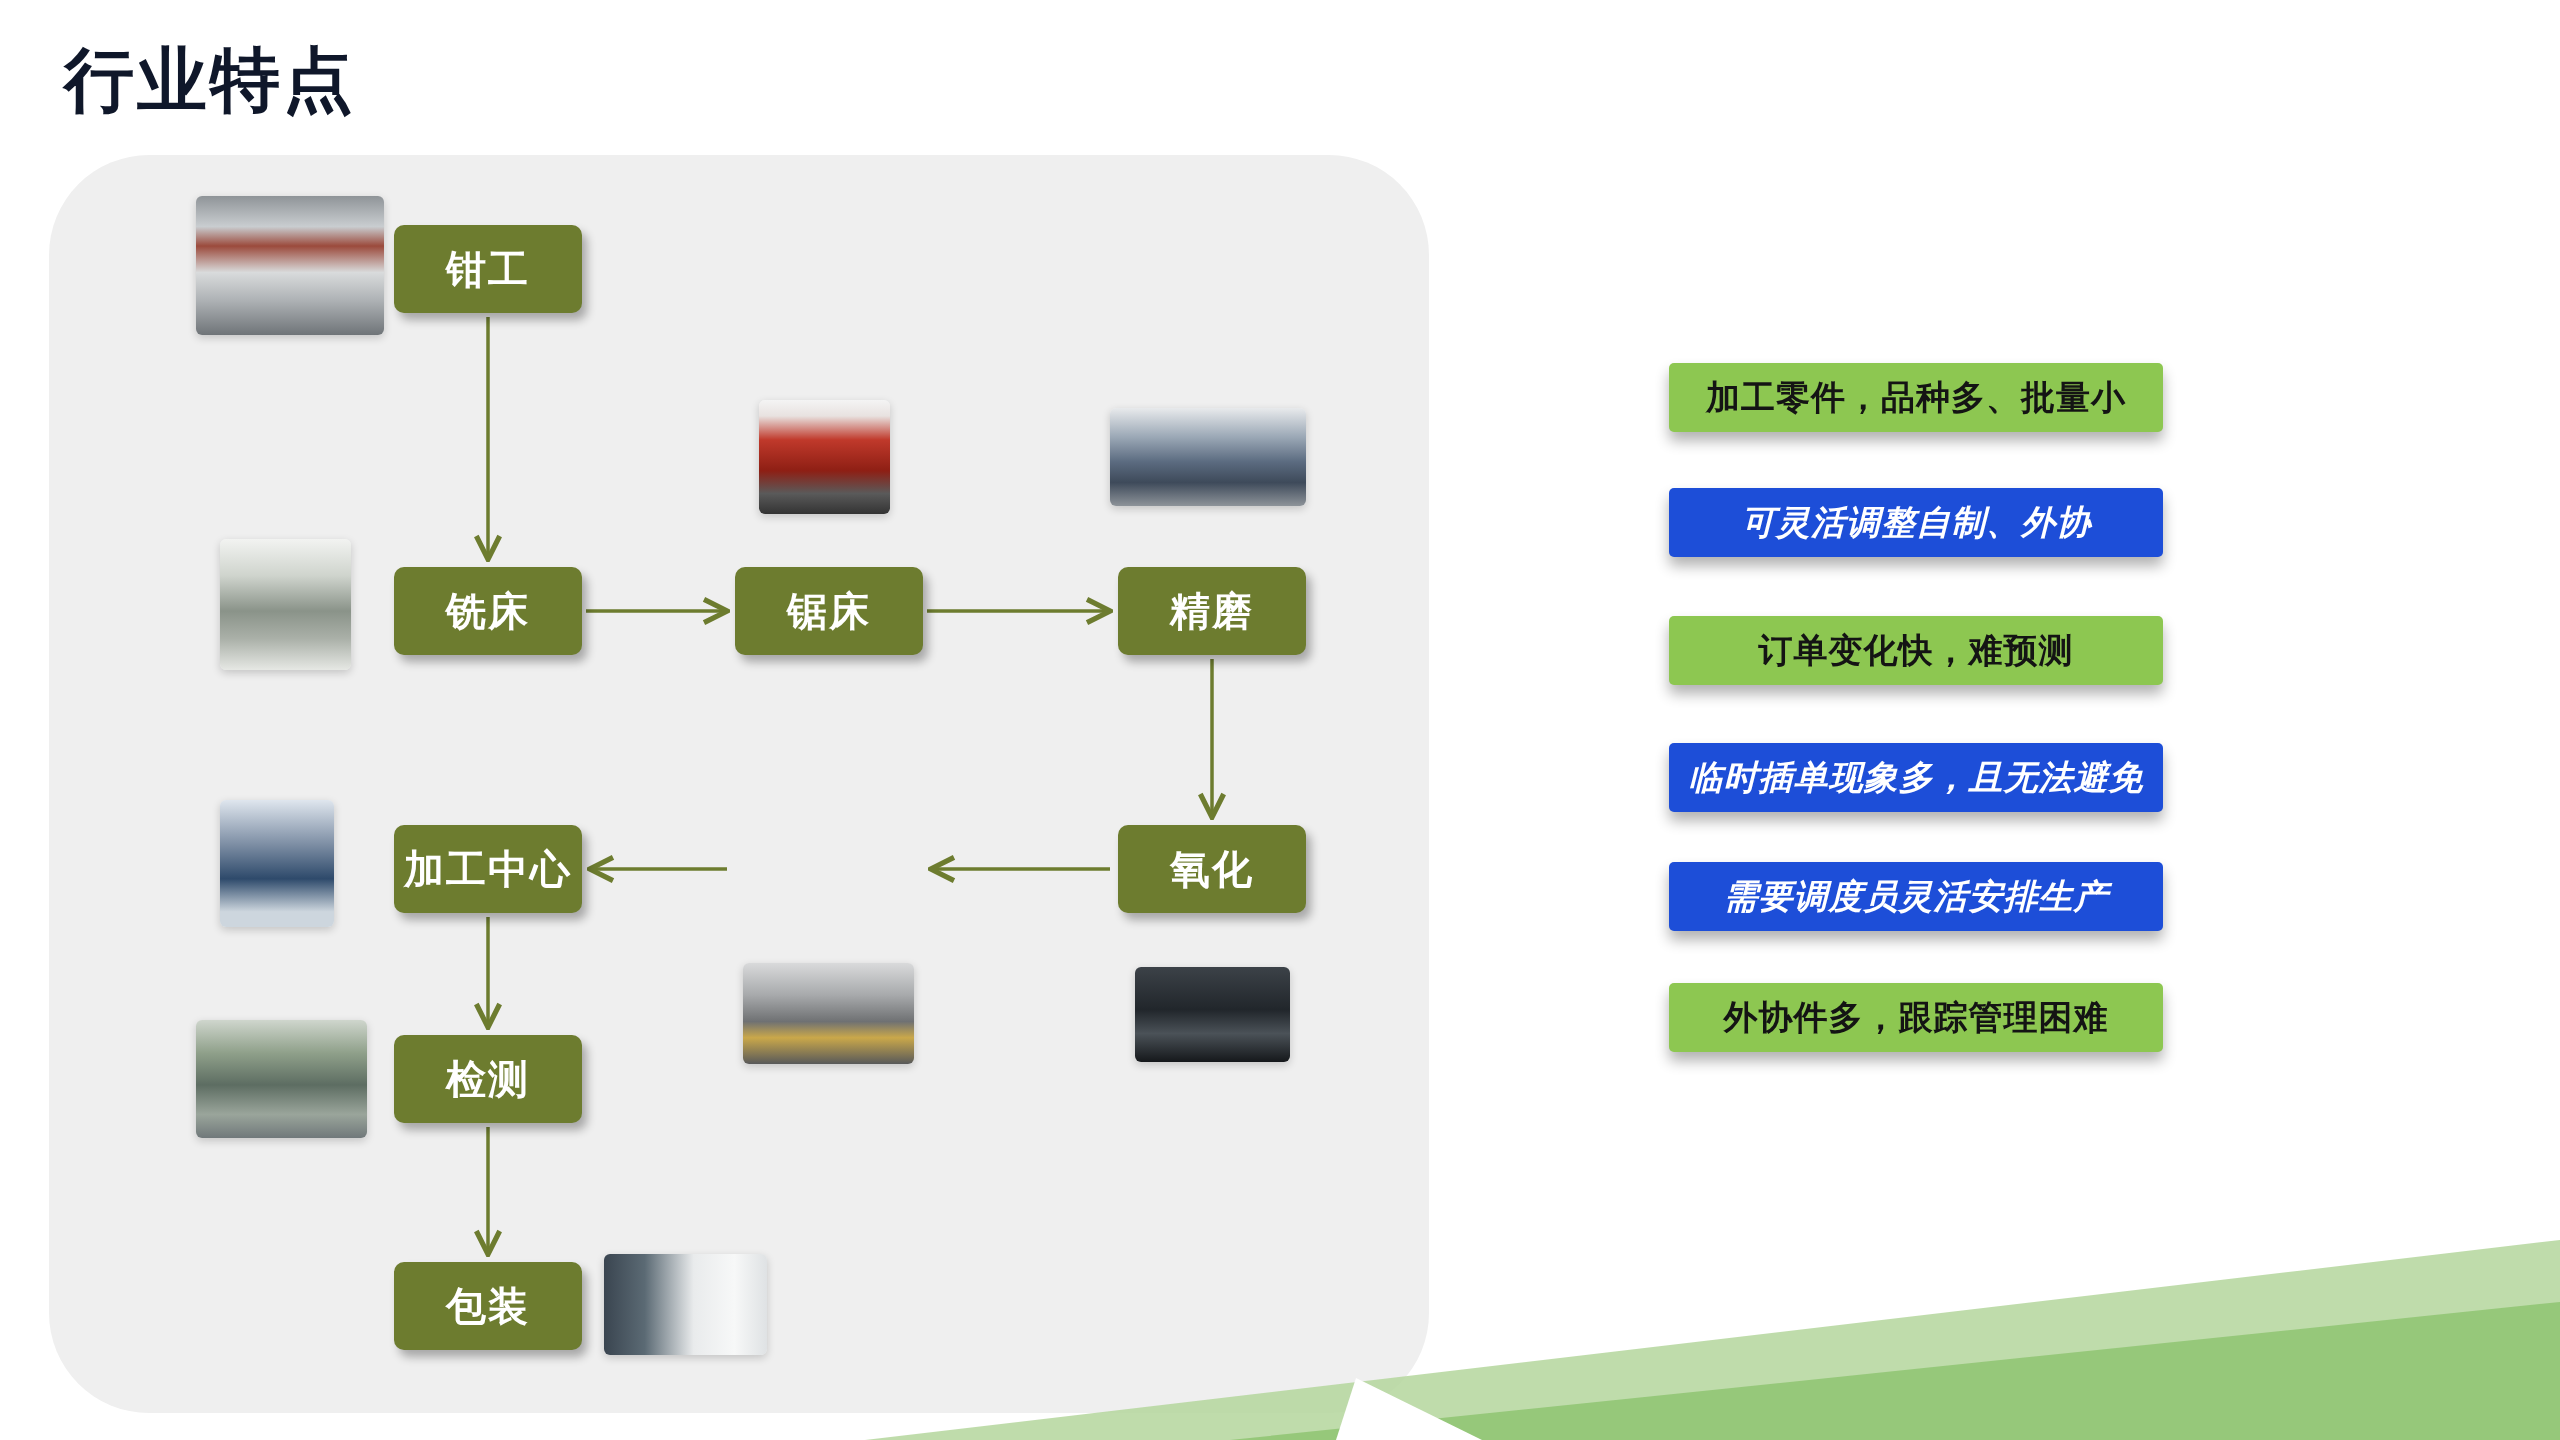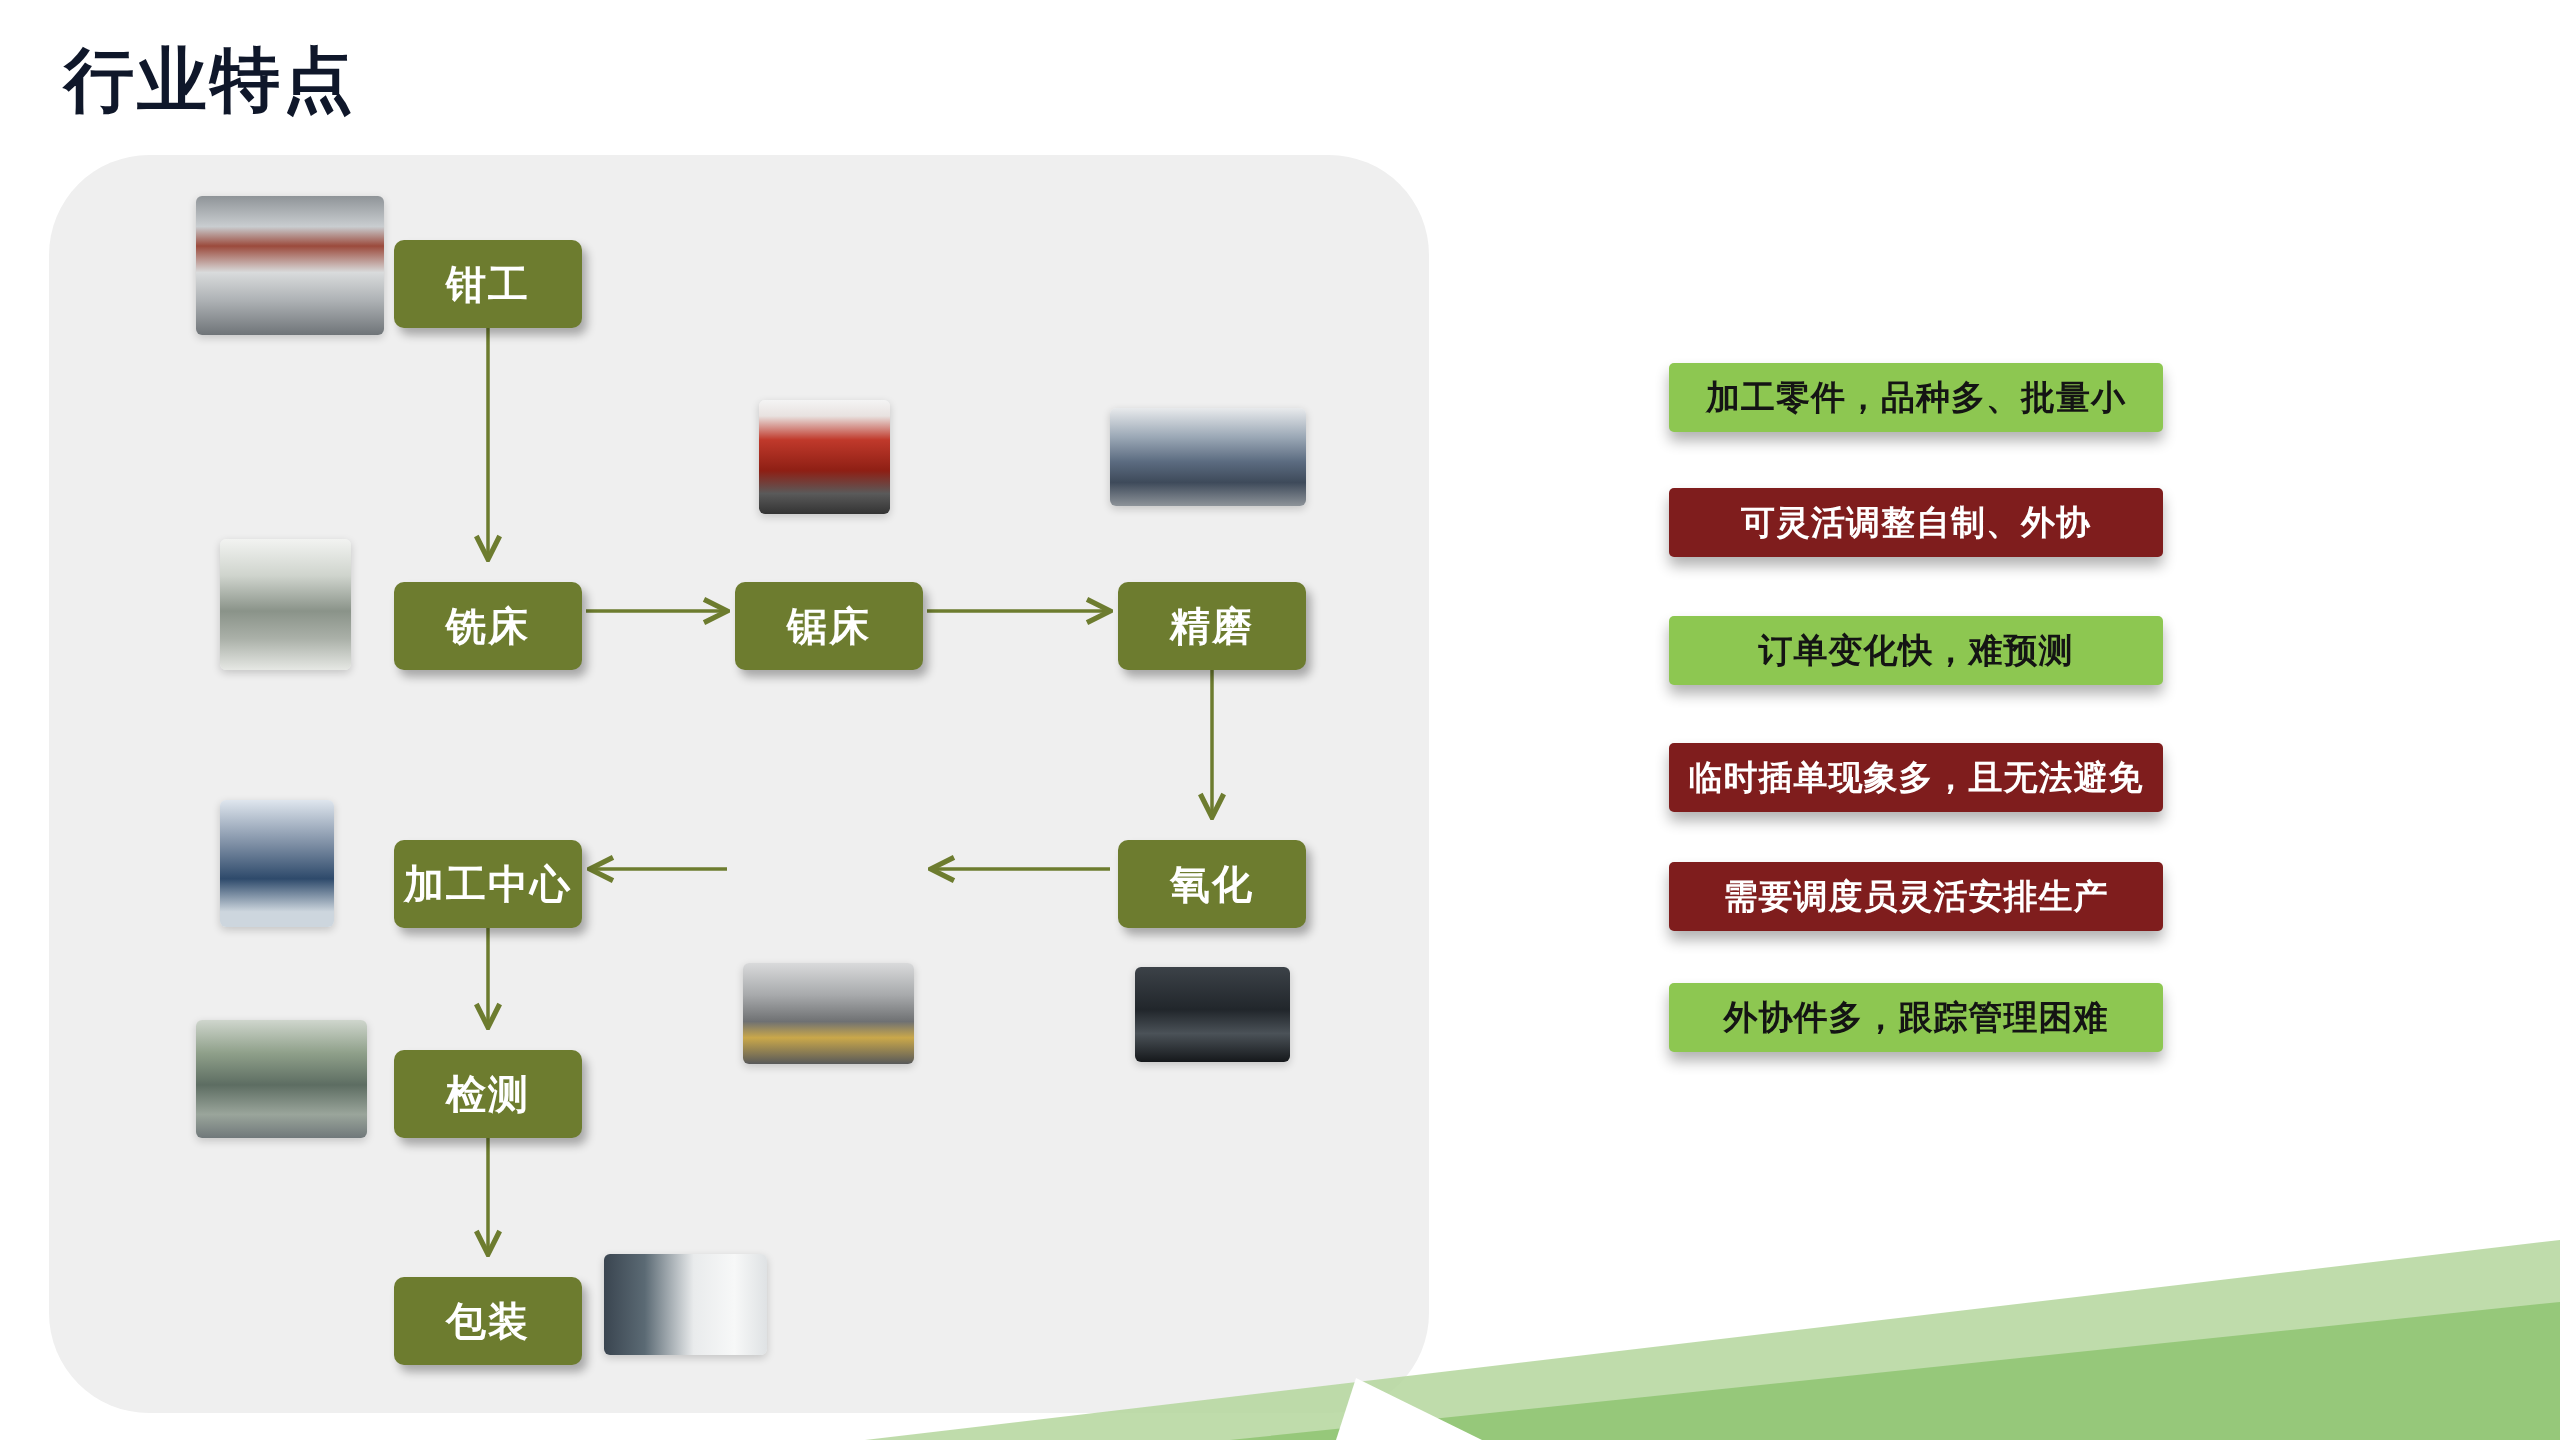--- a/index.html
+++ b/index.html
@@ -37,21 +37,20 @@
     width:188px; height:88px;
     background:#6d7c2f;
     border-radius:10px;
     color:#ffffff;
     font-size:40px;
     font-weight:700;
     display:flex; align-items:center; justify-content:center;
     letter-spacing:2px;
     box-shadow:5px 7px 10px rgba(0,0,0,0.30);
     z-index:3;
-    margin-top:15px;
   }
   .photo {
     position:absolute;
     border-radius:6px;
     z-index:2;
     box-shadow:0 3px 8px rgba(0,0,0,0.18);
   }
   .arrows {
     position:absolute;
     left:0; top:0; width:1380px; height:1258px;
@@ -65,21 +64,21 @@
     width:494px; height:69px;
     border-radius:5px;
     display:flex; align-items:center; justify-content:center;
     font-size:34px;
     font-weight:700;
     letter-spacing:1px;
     box-shadow:0 9px 14px rgba(0,0,0,0.30);
     z-index:4;
   }
   .bar.light { background:#8dc751; color:#141414; }
-  .bar.dark  { background:#7f1d1d; color:#ffffff; }
+  .bar.dark  { background:#1d4ed8; color:#ffffff;font-style:italic; }
   
   .ribbon {
     position:absolute;
     left:0; top:0; width:2560px; height:1440px;
     z-index:0;
     pointer-events:none;
   }
 </style>
 </head>
 <body>

